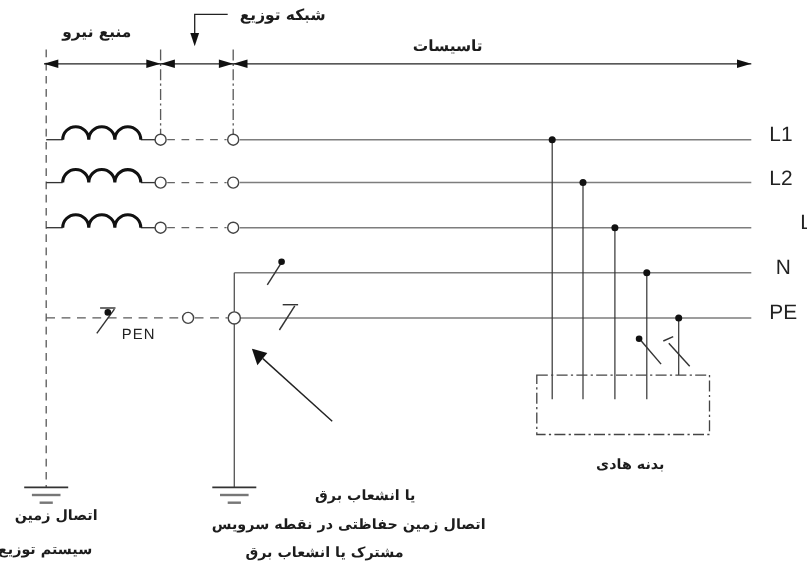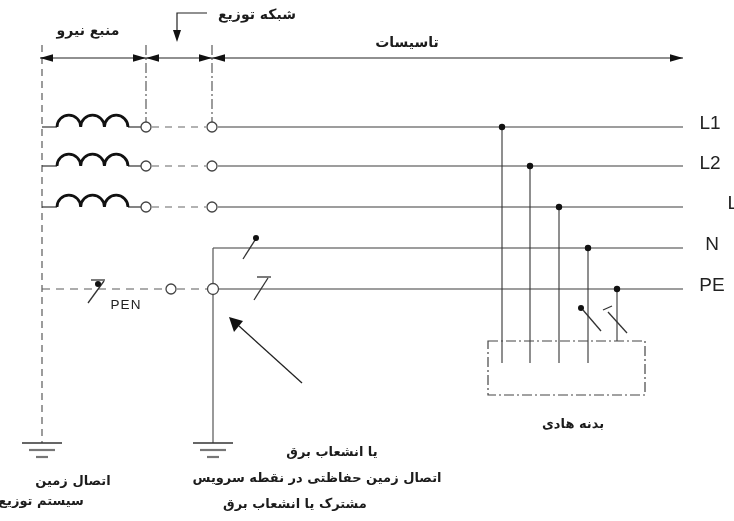--- a/index.html
+++ b/index.html
@@ -171,18 +171,18 @@
   <div class="lbl latin" style="left:710px;top:123px;">L1</div>
   <div class="lbl latin" style="left:710px;top:163px;">L2</div>
   <div class="lbl latin" style="left:710px;top:203px;margin-left:28px;">L3</div>
   <div class="lbl latin" style="left:712px;top:244px;">N</div>
   <div class="lbl latin" style="left:712px;top:285px;">PE</div>
 
   <div class="lbl fa" style="left:311px;top:451px;margin-left:21px;">یا انشعاب برق</div>
 
   <div class="lbl fa" style="left:573px;top:423px;">بدنه هادی</div>
 
-  <div class="lbl fa" style="left:51px;top:480px;margin-left:22px;">اتصال زمین</div>
+  <div class="lbl fa" style="left:51px;top:469px;">اتصال زمین</div>
   <div class="lbl fa" style="left:41px;top:500px;">سیستم توزیع</div>
 
   <div class="lbl fa" style="left:317px;top:477px;">اتصال زمین حفاظتی در نقطه سرویس</div>
   <div class="lbl fa" style="left:295px;top:503px;">مشترک یا انشعاب برق</div>
 </div>
 
 </body></html>

